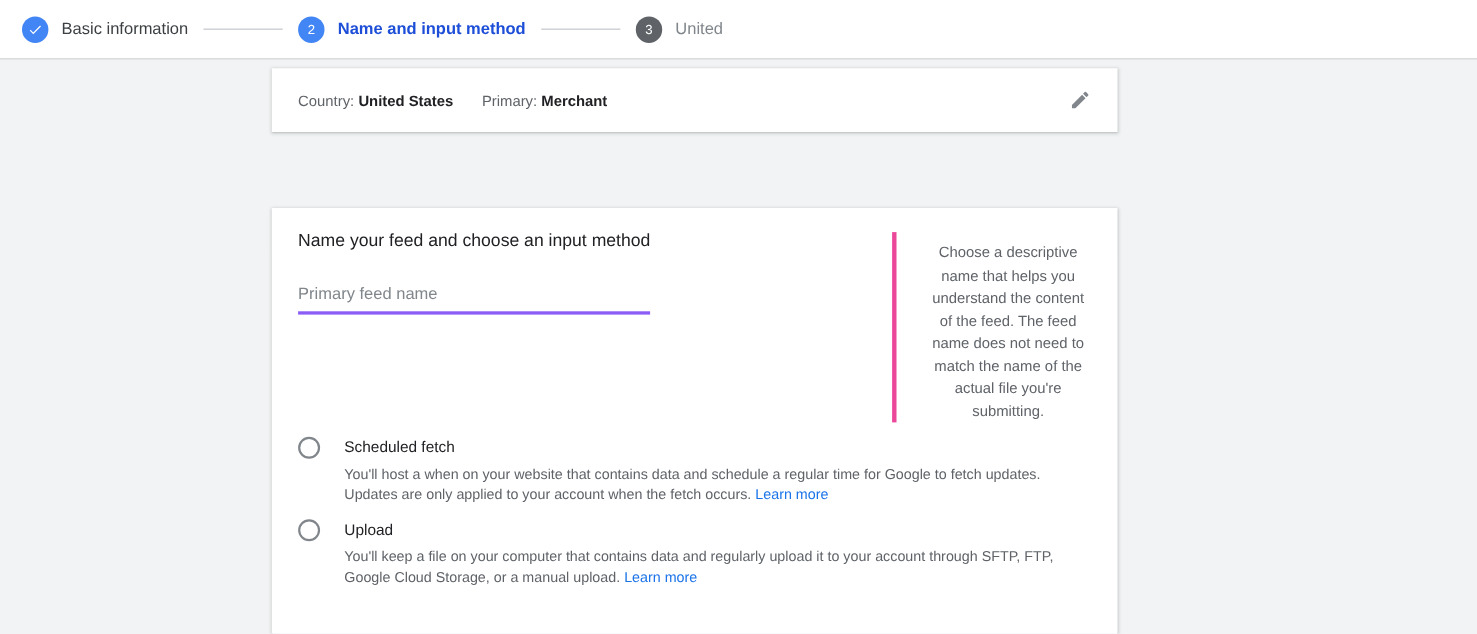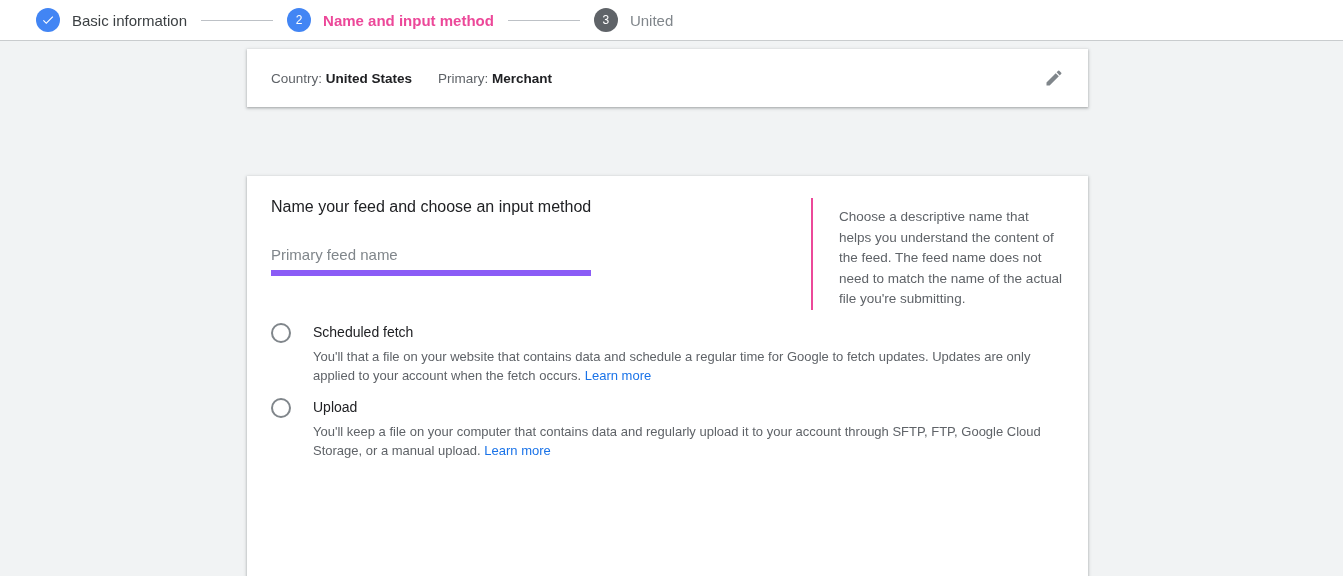--- a/index.html
+++ b/index.html
@@ -10,26 +10,26 @@
     width: 1343px;
     height: 576px;
     background: #f1f3f4;
     font-family: "Liberation Sans", sans-serif;
     overflow: hidden;
     color: #3c4043;
   }
 
   
   .header {
-    height: 41px;
+    height: 54px;
     background: #ffffff;
     border-bottom: 1px solid #c9ccce;
     display: flex;
     align-items: center;
-    padding-left: 36px;
+    padding-left: 20px;
     box-sizing: border-box;
   }
   .stepper {
     display: flex;
     align-items: center;
   }
   .step {
     display: flex;
     align-items: center;
   }
@@ -58,21 +58,21 @@
   }
   .step-label {
     font-size: 15px;
     margin-left: 12px;
     white-space: nowrap;
   }
   .step-label.done {
     color: #3c4043;
   }
   .step-label.active {
-    color: #ec4899;
+    color: #1d4ed8;
     font-weight: bold;
   }
   .step-label.todo {
     color: #80868b;
   }
   .step-connector {
     width: 72px;
     height: 1px;
     background: #bdc1c6;
     margin: 0 14px;
@@ -80,21 +80,21 @@
   }
 
   
   .page {
     position: relative;
     height: 522px;
   }
   .card {
     position: absolute;
     left: 247px;
-    width: 841px;
+    width: 769px;
     background: #ffffff;
     box-shadow: 0 1px 2px rgba(60,64,67,0.30), 0 1px 3px 1px rgba(60,64,67,0.15);
     box-sizing: border-box;
   }
   .card-summary {
     top: 8px;
     height: 58px;
     display: flex;
     align-items: center;
     padding: 0 20px 0 24px;
@@ -135,41 +135,42 @@
     flex: none;
   }
   .section-title {
     font-size: 16px;
     color: #202124;
     margin: 0 0 30px 0;
     font-weight: normal;
   }
   .text-field {
     width: 320px;
-    border-bottom: 6px solid #8b5cf6;
+    border-bottom: 3px solid #8b5cf6;
     padding-bottom: 6px;
   }
   .text-field input {
     border: none;
     outline: none;
     width: 100%;
     font-size: 15px;
     font-family: "Liberation Sans", sans-serif;
     color: #202124;
     background: transparent;
     padding: 0;
   }
   .text-field input::placeholder {
     color: #80868b;
   }
   .main-right {
-    border-left: 2px solid #ec4899;
+    border-left: 4px solid #ec4899;
     padding-left: 26px;
     margin-left: 20px;
     max-width: 250px;
+    text-align: center;
   }
   .help-text {
     font-size: 13.5px;
     line-height: 20.5px;
     color: #5f6368;
     margin: 9px 0 0 0;
   }
 
   
   .choose-label {
@@ -299,21 +300,21 @@
 
 
     <div class="radio-list">
 
 
       <div class="radio-row">
         <div class="radio-mark"></div>
         <div class="radio-body">
           <div class="radio-title">Scheduled fetch</div>
           <div class="radio-desc">
-            <span>You'll that a file on your website that contains data and schedule a regular time for Google to fetch updates. Updates are only applied to your account when the fetch occurs.</span>
+            <span>You'll host a when on your website that contains data and schedule a regular time for Google to fetch updates. Updates are only applied to your account when the fetch occurs.</span>
             <span class="link">Learn more</span>
           </div>
         </div>
       </div>
 
       <div class="radio-row">
         <div class="radio-mark"></div>
         <div class="radio-body">
           <div class="radio-title">Upload</div>
           <div class="radio-desc">

